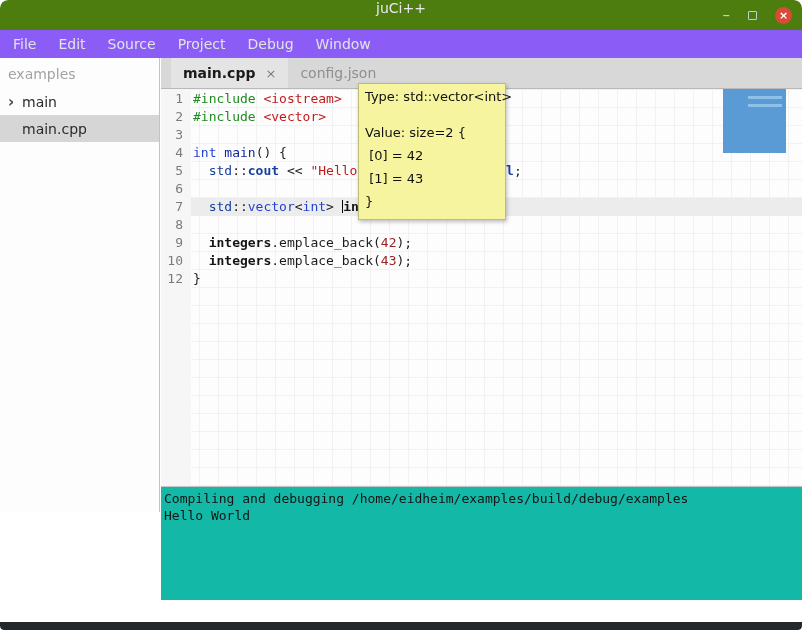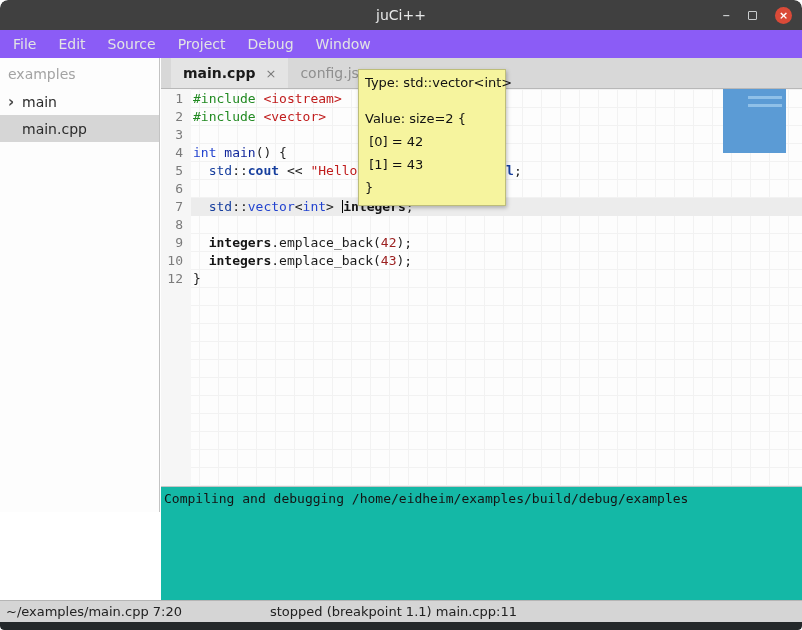--- a/index.html
+++ b/index.html
@@ -5,22 +5,22 @@
   * { margin:0; padding:0; box-sizing:border-box; }
   html,body { background:#ffffff; }
   .window {
     position:relative; width:802px; height:630px; overflow:hidden;
     font-family:"DejaVu Sans", sans-serif; background:#ffffff;
     border-radius:8px 8px 4px 4px;
   }
   
   .titlebar {
     position:absolute; top:0; left:0; right:0; height:30px;
-    background:#404040; border-radius:8px 8px 0 0;
-    display:flex; align-items:center; justify-content:center;
+    background:#4d7c0f; border-radius:8px 8px 0 0;
+    display:flex; justify-content:center;
   }
   .title { color:#e8e9e9; font-size:14px; }
   .win-controls {
     position:absolute; right:10px; top:0; height:30px;
     display:flex; align-items:center; gap:18px;
   }
   .btn-min { color:#c9cccd; font-size:15px; line-height:10px; cursor:default; }
   .btn-max { width:9px; height:9px; border:1.5px solid #c9cccd; border-radius:1px; }
   .btn-close {
     width:17px; height:17px; border-radius:50%; background:#da4a38;
@@ -93,21 +93,21 @@
   
   .statusbar {
     position:absolute; top:600px; left:0; right:0; height:22px;
     background:#d5d5d5; border-top:1px solid #b5b5b5;
   }
   .status-left { position:absolute; left:6px; top:3px; font-size:13px; color:#222; }
   .status-center { position:absolute; left:270px; top:3px; font-size:13px; color:#222; }
   .bottom-strip { position:absolute; top:622px; left:0; right:0; height:8px; background:#24282a; border-radius:0 0 4px 4px; }
   
   .tooltip {
-    position:absolute; left:358px; top:69px; width:148px; z-index:20;
+    position:absolute; left:358px; top:83px; width:148px; z-index:20;
     background:#f6f49e; border:1px solid #bdbd7a;
     box-shadow:1px 2px 4px rgba(0,0,0,0.25);
     padding:4px 6px 6px 6px; font-size:13px; color:#111;
   }
   .tooltip-title { line-height:18px; white-space:pre; }
   .tooltip-body { margin-top:15px; }
   .tt-line { line-height:23px; white-space:pre; }
 </style>
 </head>
 <body>
@@ -205,27 +205,24 @@
       </div>
     <div class="overview">
       <span class="ov-line" style="top:7px"></span>
       <span class="ov-line" style="top:15px"></span>
     </div>
   </div>
 
   <div class="terminal">
     <div>
         <div class="term-line">Compiling and debugging /home/eidheim/examples/build/debug/examples</div>
-      </div>
-  </div>
-
-  <div class="statusbar">
-    <span class="status-left">~/examples/main.cpp 7:20</span>
-    <span class="status-center">stopped (breakpoint 1.1) main.cpp:11</span>
-  </div>
+        <div class="term-line">Hello World</div>
+      </div>
+  </div>
+
 
   <div class="bottom-strip"></div>
 
   <div class="tooltip">
     <div class="tooltip-title">Type: std::vector&lt;int&gt;</div>
     <div class="tooltip-body">
         <div class="tt-line">Value: size=2 {</div>
         <div class="tt-line"> [0] = 42</div>
         <div class="tt-line"> [1] = 43</div>
         <div class="tt-line">}</div>

